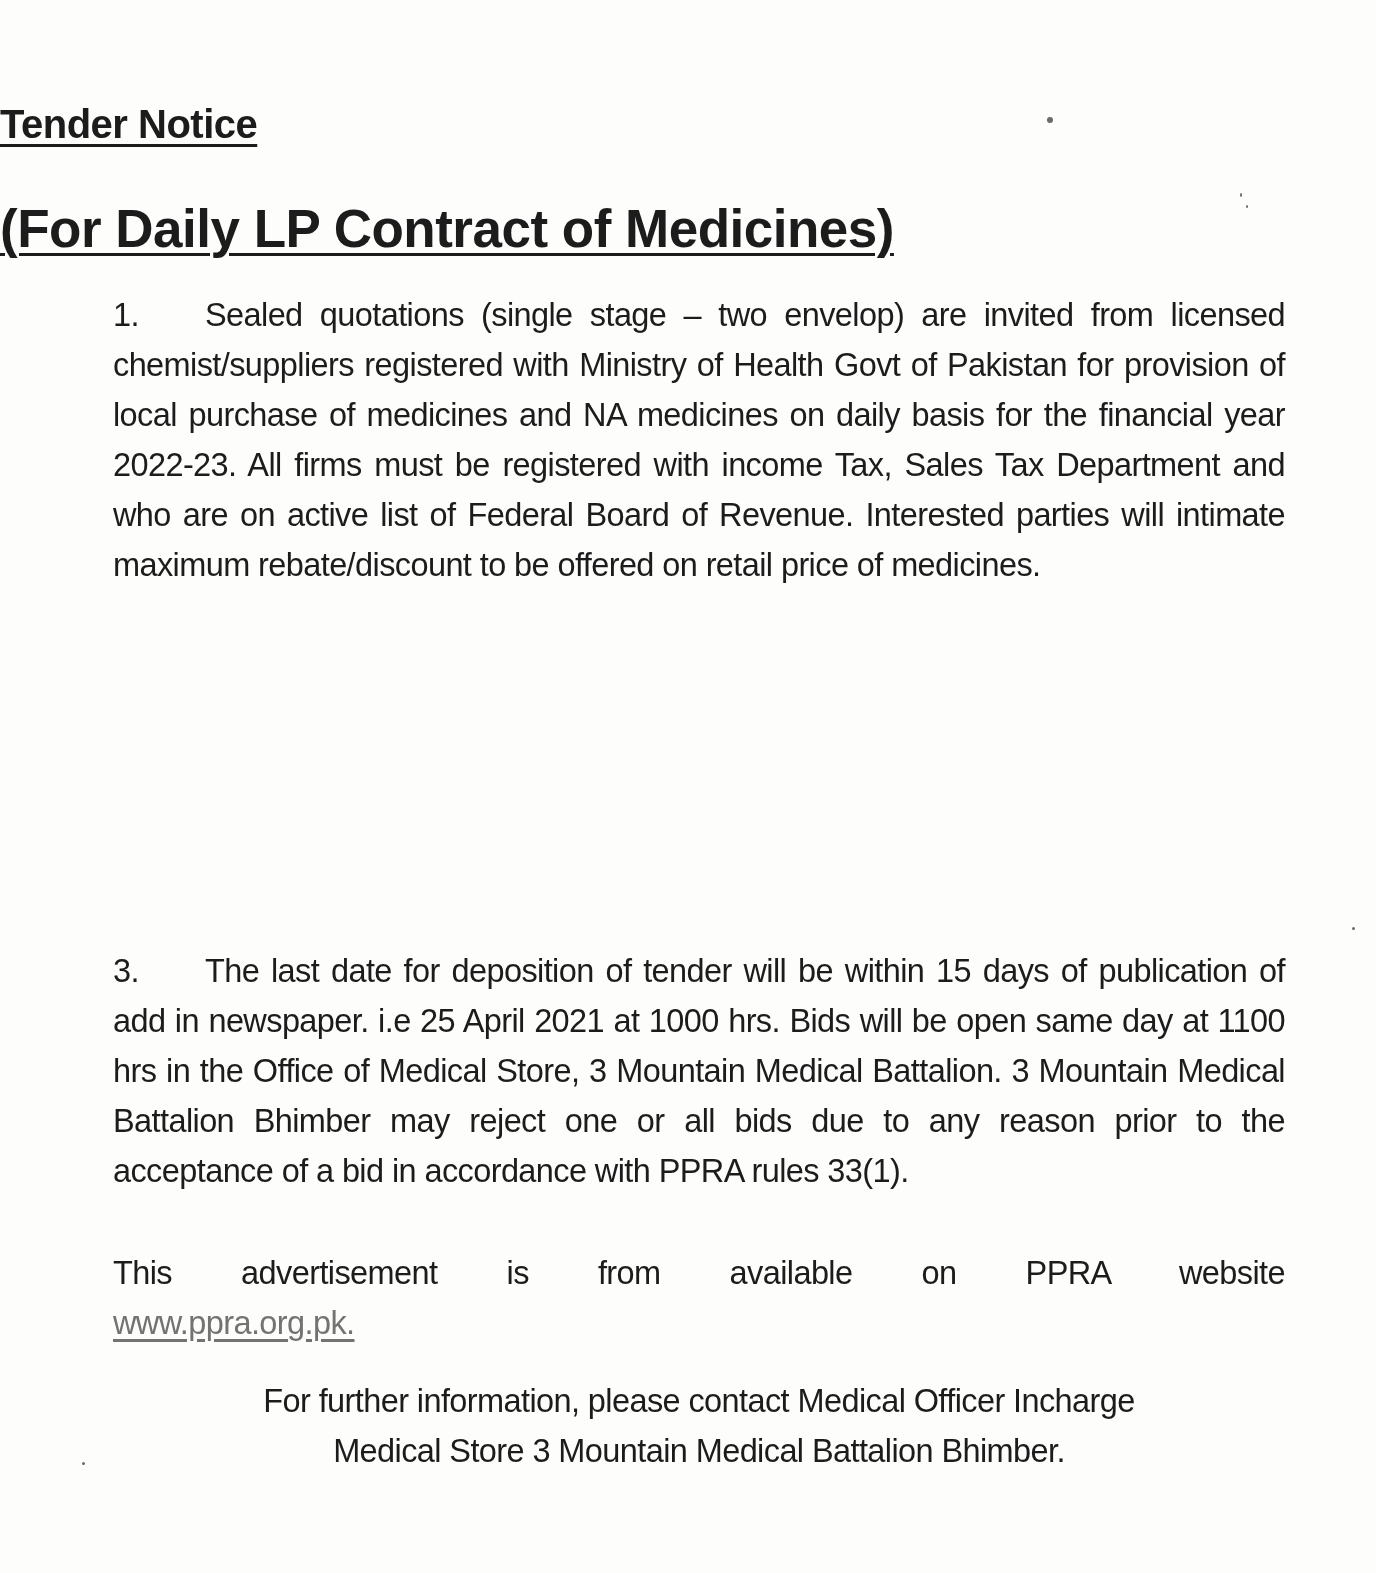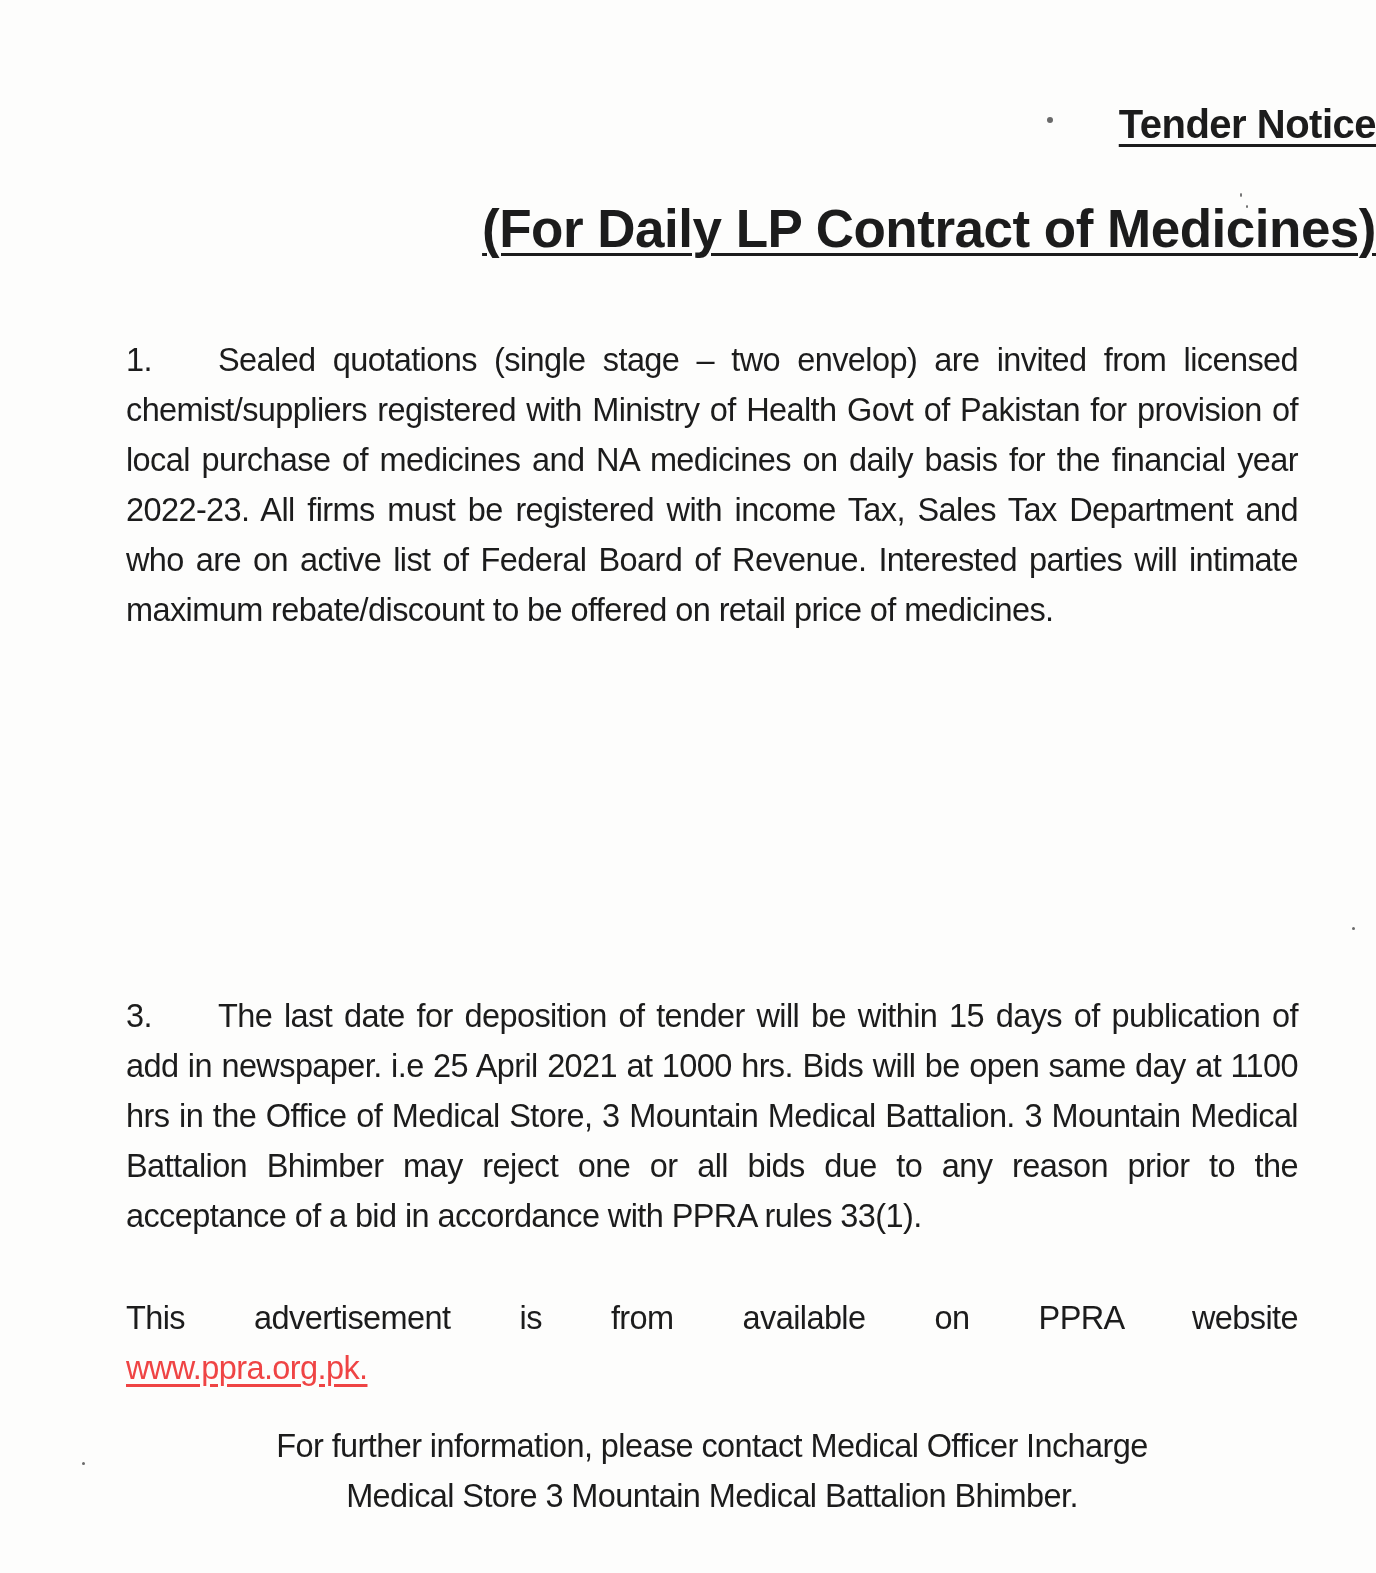--- a/index.html
+++ b/index.html
@@ -19,58 +19,57 @@
       position: absolute;
       left: 0; top: 0;
       width: 1376px;
       height: 1573px;
       background: #fdfdfc;
     }
     .title {
       position: absolute;
       left: 0;
       width: 1376px;
-      text-align: right;
+      text-align: left;
       font-weight: bold;
       text-decoration: underline;
       text-decoration-thickness: 3px;
       text-underline-offset: 6px;
       font-size: 40px;
       letter-spacing: -0.5px;
     }
     .title.main { top: 102px; }
     .title.sub  { top: 198px; font-size: 53px; }
 
     .body-text {
       position: absolute;
-      left: 126px;
+      left: 113px;
       width: 1172px;
       font-size: 32.5px;
       line-height: 50px;
       letter-spacing: -0.6px;
       text-align: justify;
-      margin-top: 45px;
     }
     .para { margin: 0; }
     .para .num {
       display: inline-block;
       width: 92px;
     }
     #para1 { top: 290px; }
     #para2 { top: 718px; }
     #para3 { top: 946px; }
     #ppra-line { top: 1248px; }
     .ppra-spread {
       text-align: justify;
       text-align-last: justify;
     }
     .link {
       text-decoration: underline;
       text-underline-offset: 5px;
-      color: #ef4444;
+      color: #737373;
       cursor: pointer;
     }
     #contact {
       top: 1376px;
       text-align: center;
     }
     .bold { font-weight: bold; }
     .speck {
       position: absolute;
       background: #6a6a6a;

